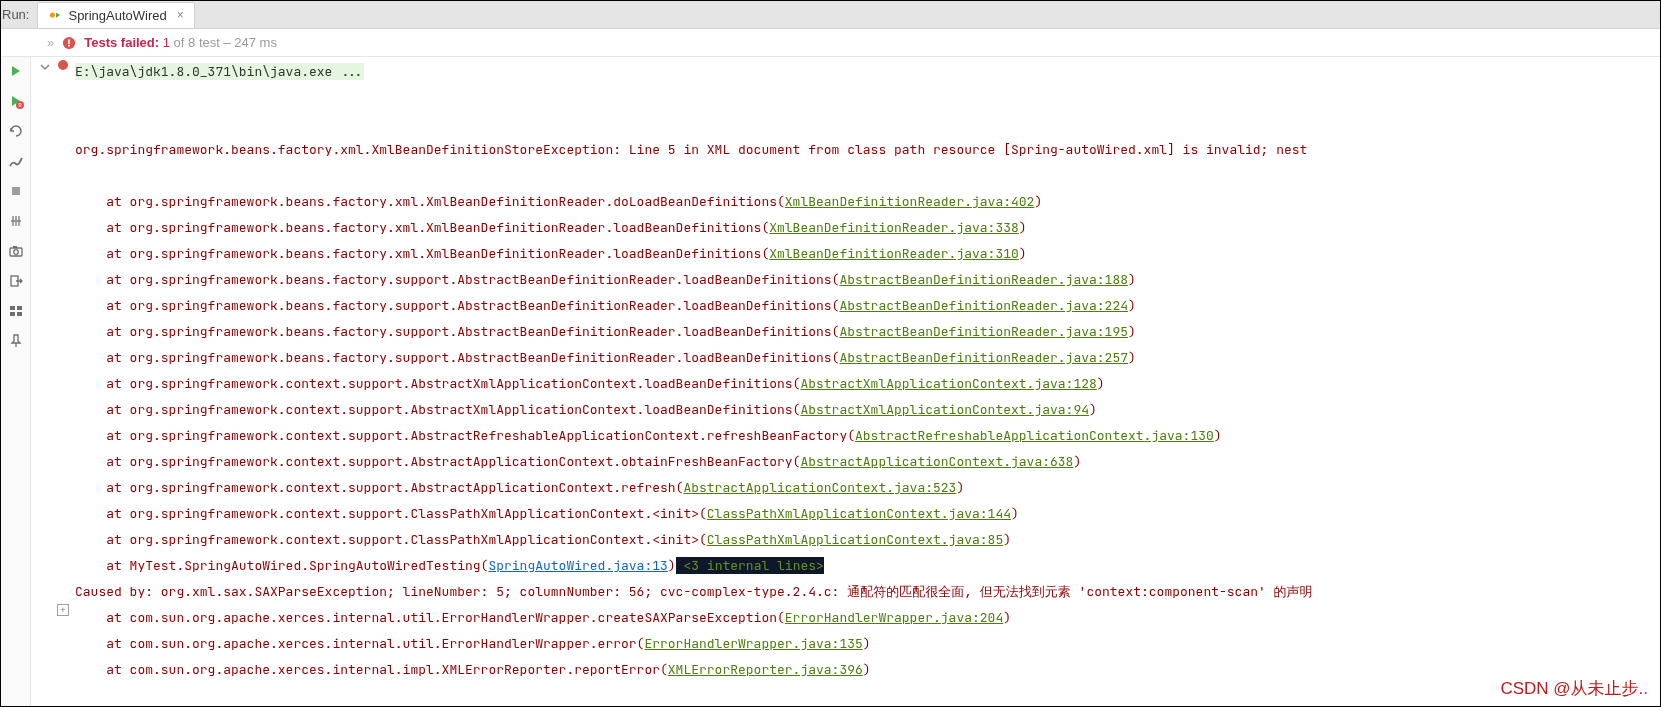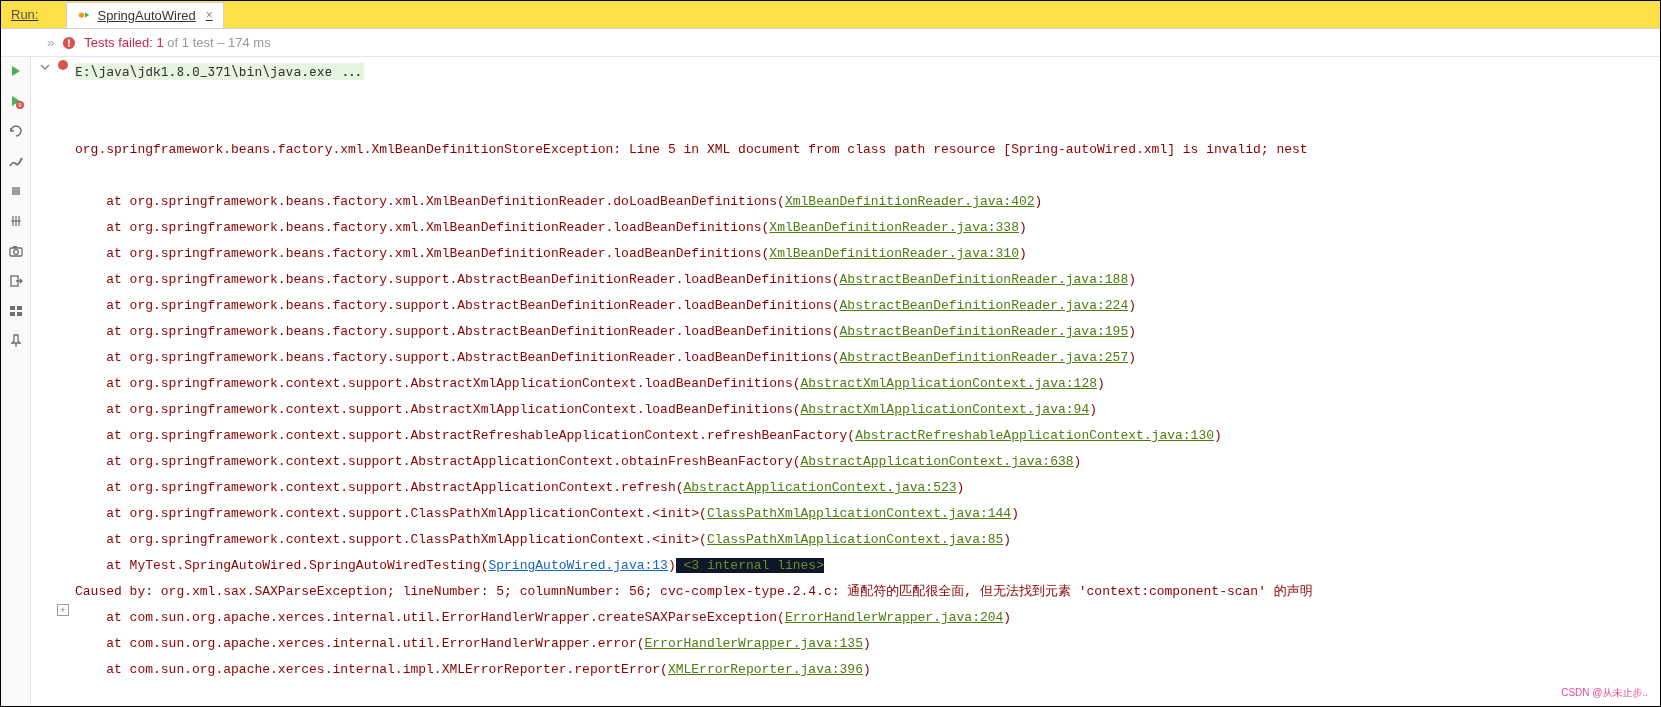--- a/index.html
+++ b/index.html
@@ -1,42 +1,42 @@
 <!DOCTYPE html>
 <html><head>
 <meta charset="utf-8">
 <style>
 * { margin: 0; padding: 0; box-sizing: border-box; }
 body { font-family: "Segoe UI", Arial, sans-serif; font-size: 13px; background: #fff; color: #333; width: 1661px; height: 707px; overflow: hidden; position: relative; border: 1px solid #000; }
-.header { display: flex; align-items: center; height: 28px; border-bottom: 1px solid #d1d1d1; background: #fde047; padding-left: 10px; text-decoration: underline; }
+.header { display: flex; align-items: center; height: 28px; border-bottom: 1px solid #d1d1d1; background: #e5e5e5; padding-left: 1px; }
 .run-label { color: #555; font-size: 13px; margin-right: 8px; }
-.tab { display: flex; align-items: center; height: 26px; padding: 0 10px; background: #fff; border: 1px solid #d1d1d1; border-bottom: none; gap: 6px; margin-left: 20px; }
+.tab { display: flex; align-items: center; height: 26px; padding: 0 10px; background: #fff; border: 1px solid #d1d1d1; border-bottom: none; gap: 6px; }
 .tab-icon { width: 14px; height: 14px; }
 .tab-title { color: #333; }
 .tab-close { color: #888; font-size: 12px; margin-left: 4px; }
 .status-bar { display: flex; align-items: center; height: 28px; padding-left: 46px; border-bottom: 1px solid #e5e5e5; gap: 8px; color: #888; }
 .chev { color: #aaa; font-size: 13px; }
 .fail-icon { width: 14px; height: 14px; }
-.fail-text { color: #c7254e; }
+.fail-text { color: #c7254e; font-weight: bold; }
 .fail-count { color: #c7254e; font-weight: normal; }
 .fail-rest { color: #999; }
 .body { display: flex; height: calc(100% - 56px); }
 .gutter { width: 30px; background: #fafafa; border-right: 1px solid #e5e5e5; display: flex; flex-direction: column; align-items: center; padding-top: 6px; gap: 14px; }
 .gutter .ico { width: 16px; height: 16px; color: #6e6e6e; cursor: pointer; }
 .fold-col { width: 44px; position: relative; }
 .fold-ctrl { position: absolute; top: 2px; left: 6px; width: 16px; height: 16px; color: #888; }
 .fold-dot { position: absolute; top: 2px; left: 26px; width: 12px; height: 12px; }
 .fold-plus { position: absolute; bottom: 90px; left: 26px; width: 12px; height: 12px; border: 1px solid #9e9e9e; background: #fff; font-size: 9px; line-height: 10px; text-align: center; color: #777; }
 .console { flex: 1; font-family: "JetBrains Mono", Consolas, monospace; font-size: 13px; line-height: 26px; white-space: pre; overflow: hidden; color: #333; padding-top: 2px; }
 .hl { background: #e6f5e0; }
-.err { color: #8b0000; font-family: Liberation Mono, monospace; }
+.err { color: #8b0000; }
 .link { color: #4d7c0f; text-decoration: underline; }
 .link-blue { color: #1565c0; text-decoration: underline; margin-top: 43px; }
 .fold-tag { background: #0f172a; color: #6b8e23; }
-.watermark { position: absolute; right: 12px; bottom: 6px; color: #ec4899; font-size: 10px; font-family: sans-serif; }
+.watermark { position: absolute; right: 12px; bottom: 6px; color: #b91c1c; font-size: 17px; font-family: sans-serif; }
 </style>
 </head>
 <body>
 
 <div class="header">
   <span class="run-label">Run:</span>
   <div class="tab">
     <svg class="tab-icon" viewBox="0 0 16 16">
         <circle cx="5" cy="8" r="3" fill="#f39c12"></circle>
         <path d="M9 5 L14 8 L9 11 Z" fill="#4caf50"></path>
@@ -46,21 +46,21 @@
   </div>
 </div>
 
 <div class="status-bar">
   <span class="chev">»</span>
   <svg class="fail-icon" viewBox="0 0 16 16">
       <circle cx="8" cy="8" r="7" fill="#d9534f"></circle>
       <rect x="7" y="4" width="2" height="5" fill="#fff"></rect>
       <rect x="7" y="10" width="2" height="2" fill="#fff"></rect>
     </svg>
-  <span><span class="fail-text">Tests failed:</span> <span class="fail-count">1</span><span class="fail-rest"> of 1 test – 174 ms</span></span>
+  <span><span class="fail-text">Tests failed:</span> <span class="fail-count">1</span><span class="fail-rest"> of 8 test – 247 ms</span></span>
 </div>
 
 <div class="body">
   <div class="gutter">
     <svg class="ico" viewBox="0 0 16 16">
         <path d="M4 3 L12 8 L4 13 Z" fill="#4caf50"></path>
       </svg>
     <svg class="ico" viewBox="0 0 16 16">
         <path d="M4 3 L12 8 L4 13 Z" fill="#4caf50"></path>
         <circle cx="12" cy="12" r="4" fill="#d9534f"></circle>

